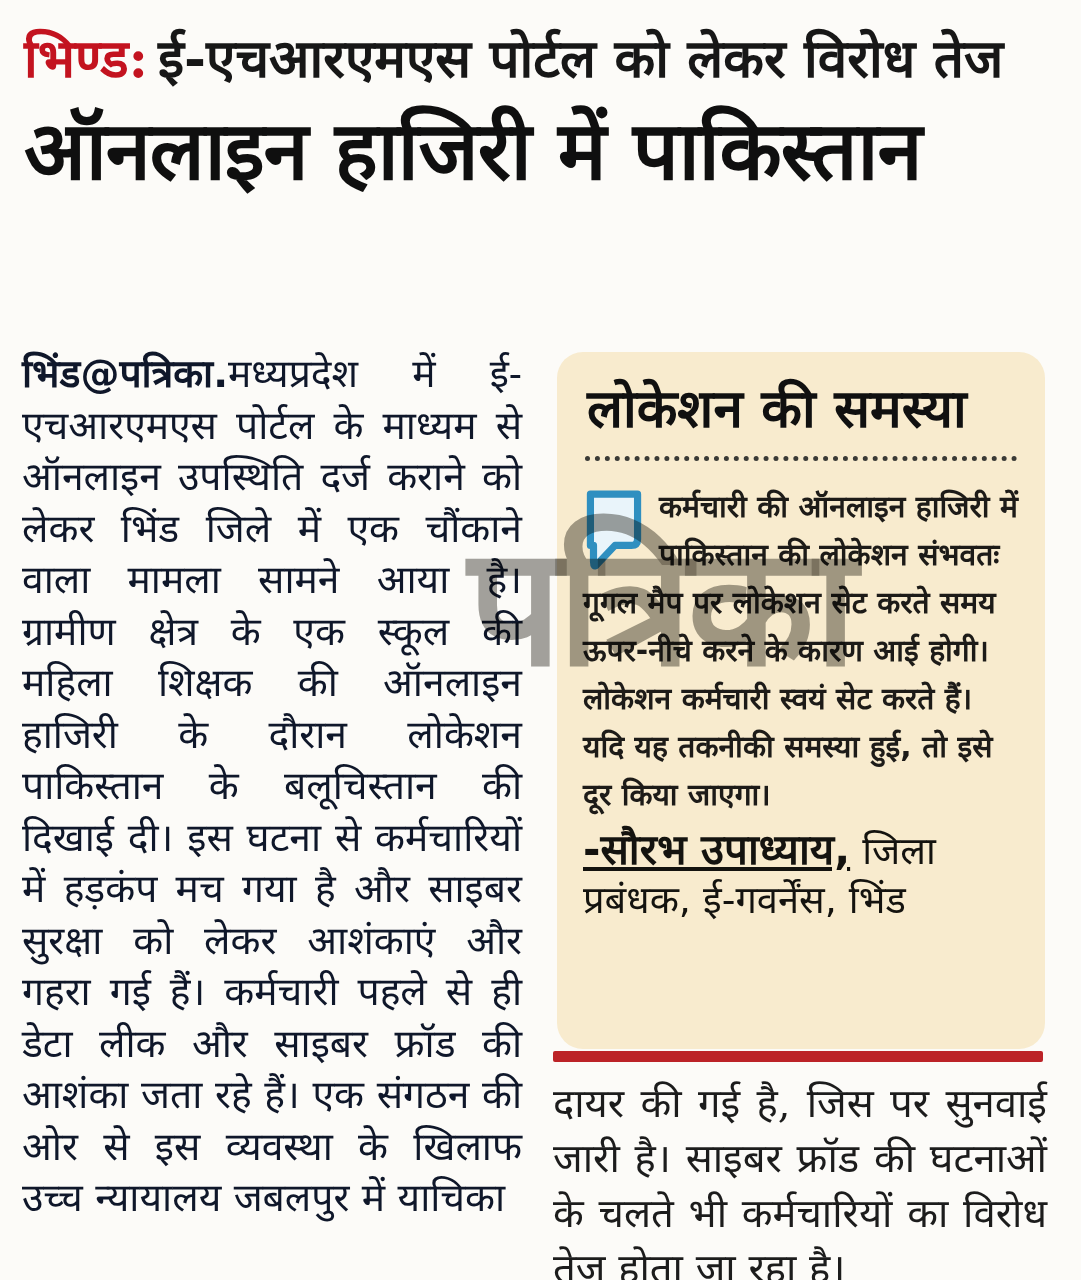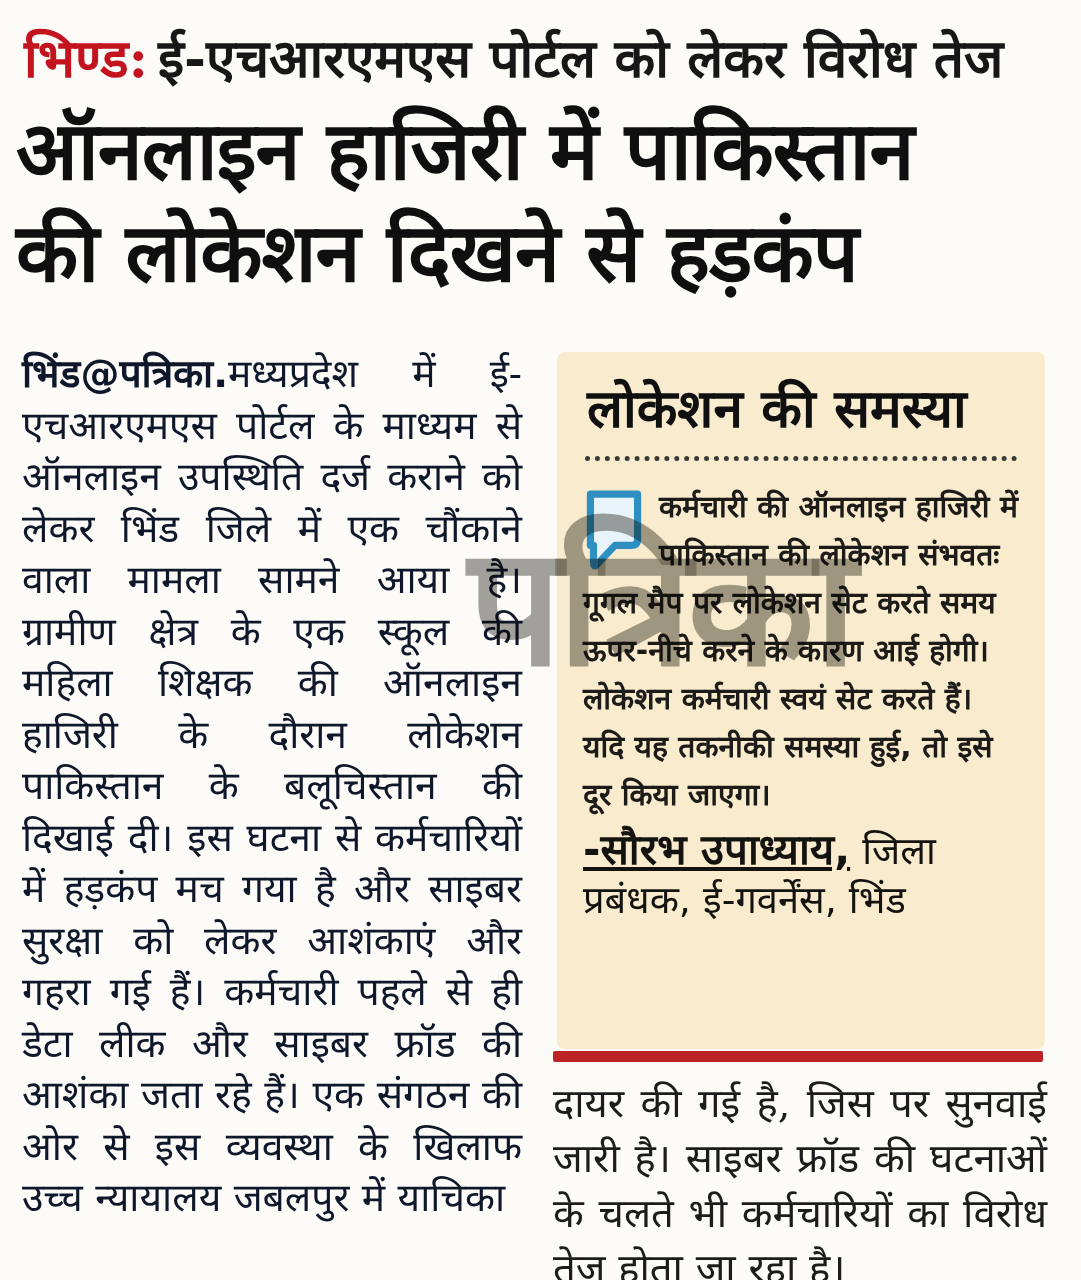--- a/index.html
+++ b/index.html
@@ -15,38 +15,38 @@
   
   .kicker{
     position:absolute;left:24px;top:22px;width:1040px;
     font-size:53px;font-weight:700;line-height:72px;
     color:#171717;white-space:nowrap;
     font-family:"DejaVu Serif","DejaVu Sans",serif;
   }
   .kicker-loc{color:#c3131f;font-weight:800;margin-right:10px;}
   
   .headline{
-    position:absolute;left:16px;top:100px;width:1040px;margin:0;
+    position:absolute;left:24px;top:100px;width:1040px;margin:0;
     font-size:81px;font-weight:800;line-height:102px;
     color:#0f0f0f;letter-spacing:-1px;
     font-family:"DejaVu Sans",sans-serif;
   }
   .hl-line{display:block;}
   
   .left-col{
     position:absolute;left:22px;top:348px;width:500px;
     font-size:39px;line-height:51.5px;
     text-align:justify;color:#0f172a;
     font-family:"DejaVu Serif","DejaVu Sans",serif;
   }
   .lead-in{font-weight:800;font-family:"DejaVu Sans",sans-serif;}
   
   .sidebar{
     position:absolute;left:557px;top:352px;width:488px;height:697px;
-    background:#f8ebce;border-radius:8px;
+    background:#f8ebce;border-radius:26px;
     box-sizing:border-box;padding:24px 26px 18px 26px;
   }
   .sidebar h2{
     margin:2px 0 16px 4px;
     font-size:53px;line-height:62px;font-weight:800;color:#101010;
     font-family:"DejaVu Sans",sans-serif;white-space:nowrap;
   }
   .dotted{
     height:0;border-bottom:5px dotted #3a3a36;
     margin:0 2px 22px 2px;
@@ -89,21 +89,20 @@
 </head>
 <body>
 
 <div class="page">
 
   <div class="kicker"><span class="kicker-loc">भिण्ड:</span><span class="kicker-text">ई-एचआरएमएस पोर्टल को लेकर विरोध तेज</span>
   </div>
 
   <h1 class="headline">
     <span class="hl-line">ऑनलाइन हाजिरी में पाकिस्तान</span>
-    <span class="hl-line">की लोकेशन दिखने से हड़कंप</span>
   </h1>
 
   <div class="left-col"><span class="lead-in">भिंड@पत्रिका.</span><span>मध्यप्रदेश में ई-एचआरएमएस पोर्टल के माध्यम से ऑनलाइन उपस्थिति दर्ज कराने को लेकर भिंड जिले में एक चौंकाने वाला मामला सामने आया है। ग्रामीण क्षेत्र के एक स्कूल की महिला शिक्षक की ऑनलाइन हाजिरी के दौरान लोकेशन पाकिस्तान के बलूचिस्तान की दिखाई दी। इस घटना से कर्मचारियों में हड़कंप मच गया है और साइबर सुरक्षा को लेकर आशंकाएं और गहरा गई हैं। कर्मचारी पहले से ही डेटा लीक और साइबर फ्रॉड की आशंका जता रहे हैं। एक संगठन की ओर से इस व्यवस्था के खिलाफ उच्च न्यायालय जबलपुर में याचिका</span>
   </div>
 
   <aside class="sidebar">
     <h2>लोकेशन की समस्या</h2>
     <div class="dotted"></div>
     <p class="quote">
       <span class="qicon">

